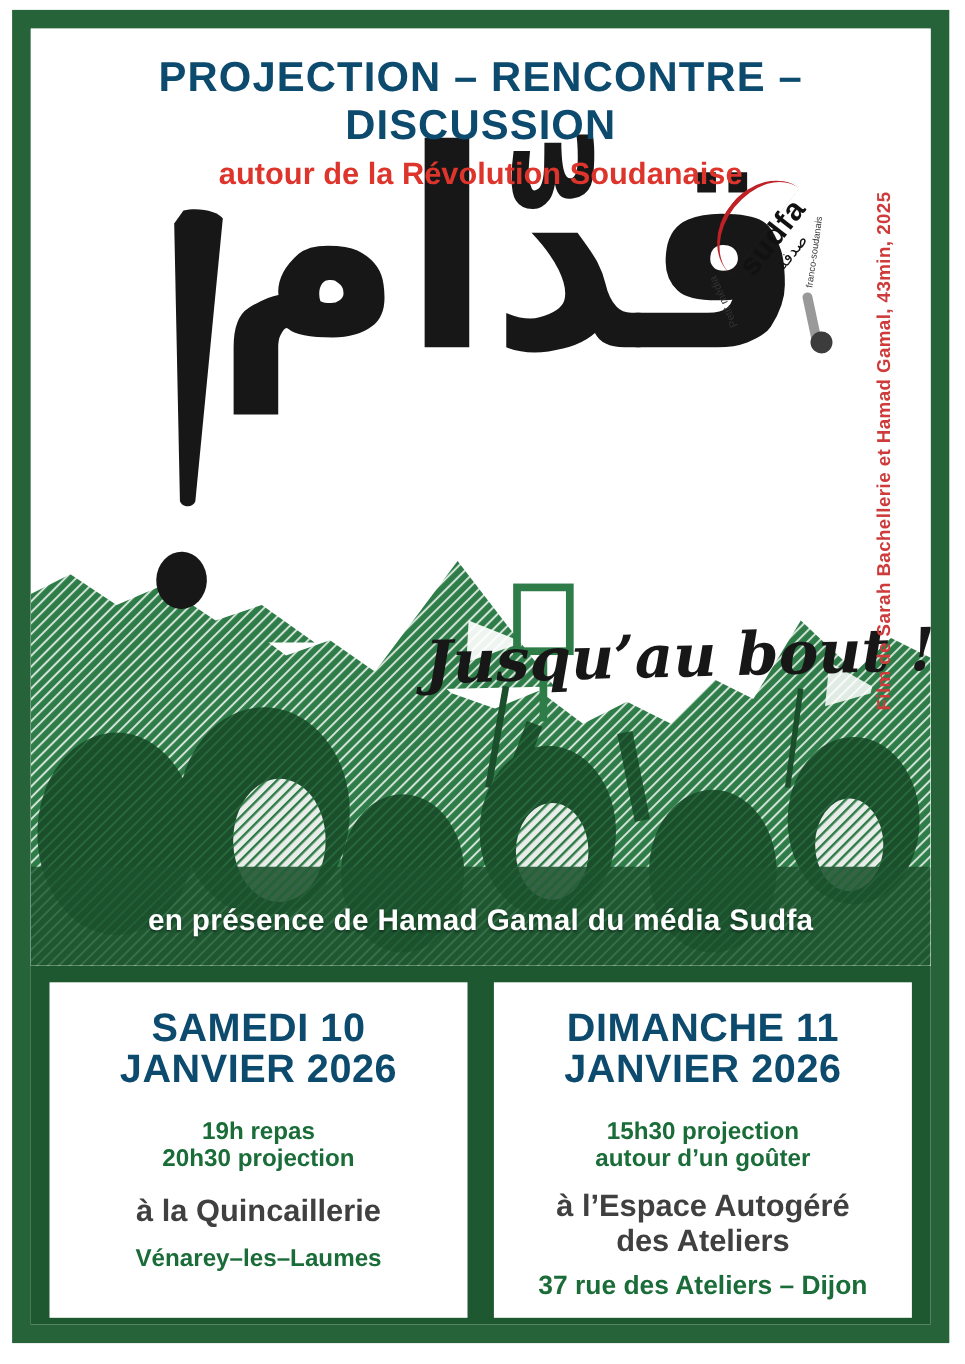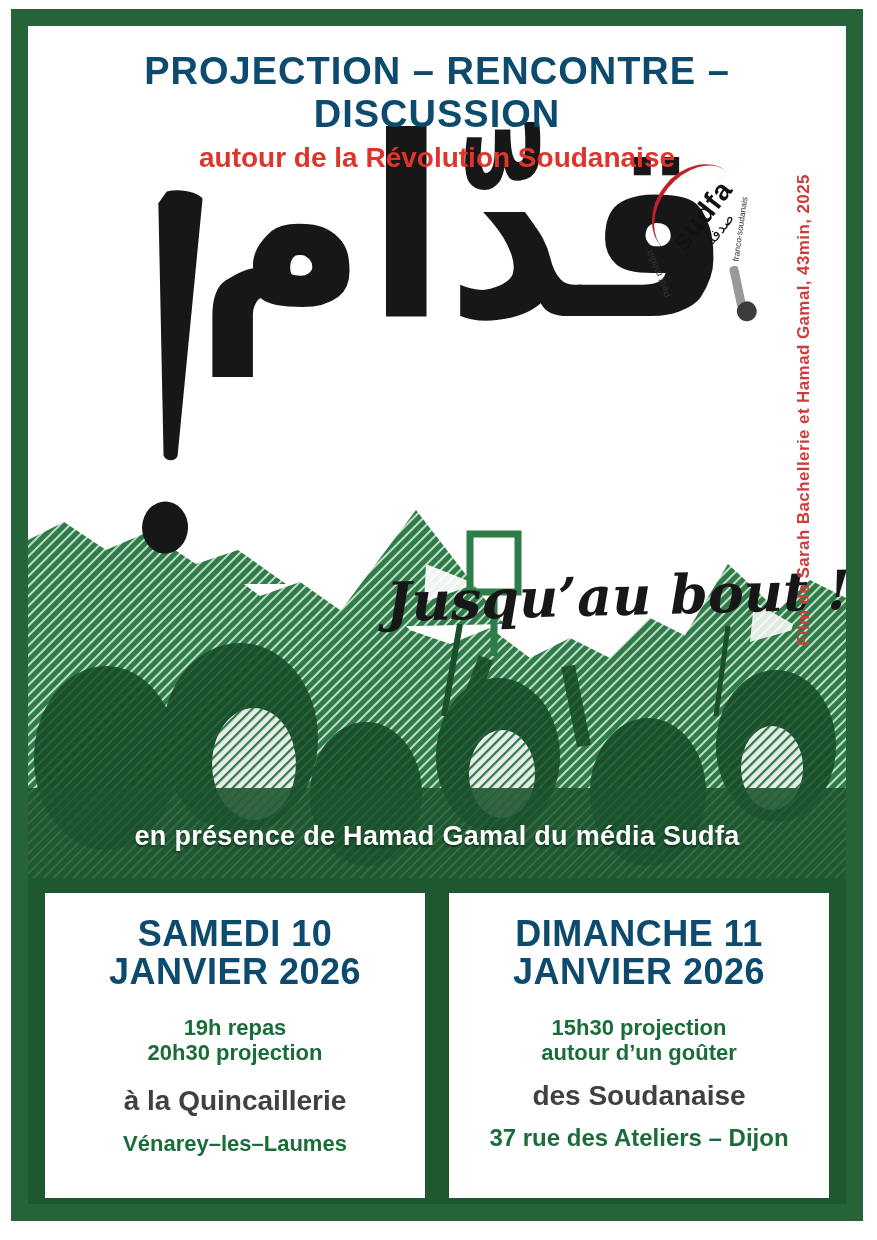--- a/index.html
+++ b/index.html
@@ -178,21 +178,22 @@
     <div class="event-card">
       <div class="event-date">
         <span class="line">DIMANCHE 11</span>
         <span class="line">JANVIER 2026</span>
       </div>
       <div class="event-times">
         <span class="line">15h30 projection</span>
         <span class="line">autour d’un goûter</span>
       </div>
       <div class="event-venue two-line">
-        <span class="line">des Soudanaise</span>
+        <span class="line">à l’Espace Autogéré</span>
+        <span class="line">des Ateliers</span>
       </div>
       <div class="event-address small">
         <span class="line">37 rue des Ateliers – Dijon</span>
       </div>
     </div>
 
   </div>
 </div>
 
 </body></html>

